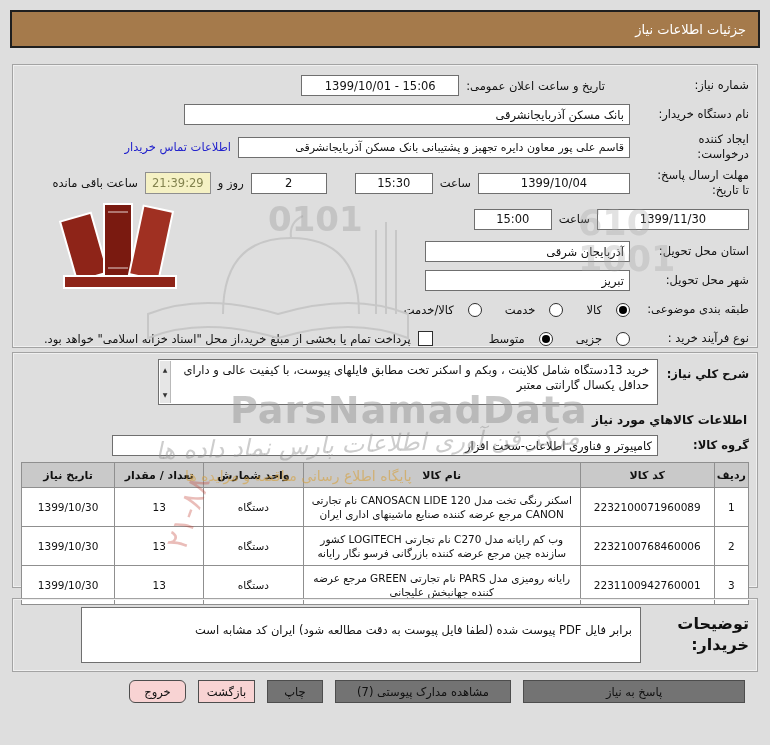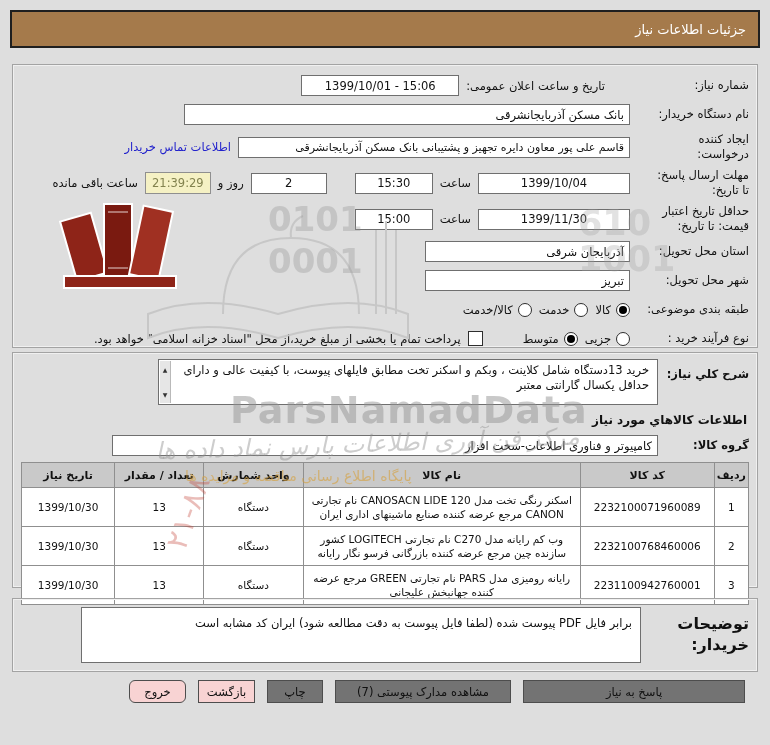--- a/index.html
+++ b/index.html
@@ -20,38 +20,38 @@
   .inp{background:#fff;border:1px solid #6f6f6f;height:21px;box-sizing:border-box;
         display:flex;align-items:center;padding:0 5px;font-size:11.5px;overflow:hidden;white-space:nowrap;}
   .center{justify-content:center;}
   .ltr{direction:ltr;}
   .link{color:#2222cc;font-size:11.5px;white-space:nowrap;cursor:pointer;}
   .ybox{background:#f5f1c4;border:1px solid #8f8f8f;height:20px;width:64px;display:flex;
         align-items:center;justify-content:center;color:#82824e;font-size:11.5px;}
   .radio{width:12px;height:12px;border:1px solid #2e2e2e;border-radius:50%;background:#fff;
         flex:none;position:relative;}
   .radio.sel::after{content:"";position:absolute;inset:2px;background:#000;border-radius:50%;}
-  .opt{display:flex;align-items:center;gap:5px;}
+  .opt{display:flex;align-items:center;gap:14px;margin-left:16px;}
   .chk{width:13px;height:13px;border:1px solid #2e2e2e;background:#fff;flex:none;}
   .descbox{position:relative;background:#fff;border:1px solid #6f6f6f;height:46px;width:500px;
         box-sizing:border-box;font-size:11.5px;line-height:15px;padding:3px 8px 3px 18px;
         text-align:right;overflow:hidden;}
   .mini-scroll{position:absolute;left:1px;top:1px;bottom:1px;width:11px;background:#e6e6e6;
         border-left:none;border-right:1px solid #b9b9b9;display:flex;flex-direction:column;
         justify-content:space-between;align-items:center;font-size:6px;color:#333;padding:1px 0;box-sizing:border-box;}
   .sechead{font-weight:bold;font-size:12px;margin:6px 2px 6px 0;}
   table.goods{border-collapse:collapse;width:728px;table-layout:fixed;margin-top:4px;}
   table.goods th{background:#c9c9c9;border:1px solid #8f8f8f;font-size:11px;font-weight:bold;height:24px;padding:0 2px;}
   table.goods td{background:#fff;border:1px solid #8f8f8f;font-size:10.5px;text-align:center;
         height:36px;padding:1px 3px;line-height:1.35;}
   .c-row{width:34px;}.c-code{width:132px;}.c-name{width:274px;}.c-unit{width:98px;}
   .c-qty{width:88px;}.c-date{width:92px;}
   .noteswrap{display:flex;align-items:center;gap:8px;}
   .notesbox{background:#fff;border:1px solid #6f6f6f;width:560px;height:56px;box-sizing:border-box;
-        font-size:11.5px;padding:8px 8px;text-align:right;}
+        font-size:11.5px;padding:15px 8px;text-align:right;}
   .actions{position:absolute;top:680px;right:25px;display:flex;gap:12px;align-items:center;}
   .btn{height:23px;border:1px solid #4d4d4d;box-sizing:border-box;display:flex;align-items:center;
         justify-content:center;font-size:11.5px;background:#737373;cursor:pointer;}
   .btn.pink{background:#f8d3d3;}
   .w-reply{width:222px;}.w-docs{width:176px;}.w-print{width:56px;}.w-back{width:57px;}.w-exit{width:57px;border-radius:6px;}
   
   .wm{position:absolute;inset:0;pointer-events:none;z-index:6;}
   .wm > div{position:absolute;}
   .wm-brand{left:230px;top:388px;font-size:38px;font-weight:bold;color:rgba(148,148,148,0.5);
         direction:ltr;letter-spacing:1px;font-family:"DejaVu Sans",sans-serif;}
@@ -107,24 +107,20 @@
       <div>ساعت</div>
       <div class="inp center ltr" style="width:78px">15:30</div>
       <div style="width:14px"></div>
       <div class="inp center ltr" style="width:76px">2</div>
       <div>روز و</div>
       <div class="ybox ltr">21:39:29</div>
       <div>ساعت باقی مانده</div>
     </div>
 
     <div class="frow" style="min-height:32px">
-      <div class="flabel">
-        <span>حداقل تاریخ اعتبار</span>
-        <span>قیمت: تا تاریخ:</span>
-      </div>
       <div class="inp center ltr" style="width:152px">1399/11/30</div>
       <div>ساعت</div>
       <div class="inp center ltr" style="width:78px">15:00</div>
     </div>
 
     <div class="frow">
       <div class="flabel">استان محل تحویل:</div>
       <div class="inp" style="width:205px">آذربایجان شرقی</div>
     </div>
 
@@ -268,21 +264,20 @@
         <path d="M95,118 Q95,42 163,42 Q231,42 231,118"></path>
         <path d="M163,42 q-2,-16 12,-22"></path>
         <path d="M20,118 Q75,96 150,118 Q225,96 280,118 L280,142 Q225,120 150,142 Q75,120 20,142 Z"></path>
         <line x1="248" y1="34" x2="248" y2="118"></line>
         <line x1="258" y1="26" x2="258" y2="118"></line>
         <line x1="268" y1="34" x2="268" y2="118"></line>
       </svg>
     </div>
     <div class="wm-digA">
       <div>0101</div>
-      <div>0001</div>
     </div>
     <div class="wm-digB">
       <div>610</div>
       <div>1001</div>
     </div>
     <div class="wm-brand">ParsNamadData</div>
     <div class="wm-tag">مرکز فن آوری اطلاعات پارس نماد داده ها</div>
     <div class="wm-portal">پایگاه اطلاع رسانی مناقصه و مزایده ها</div>
     <div class="wm-phone">۲۱-۸۸</div>
   </div>

